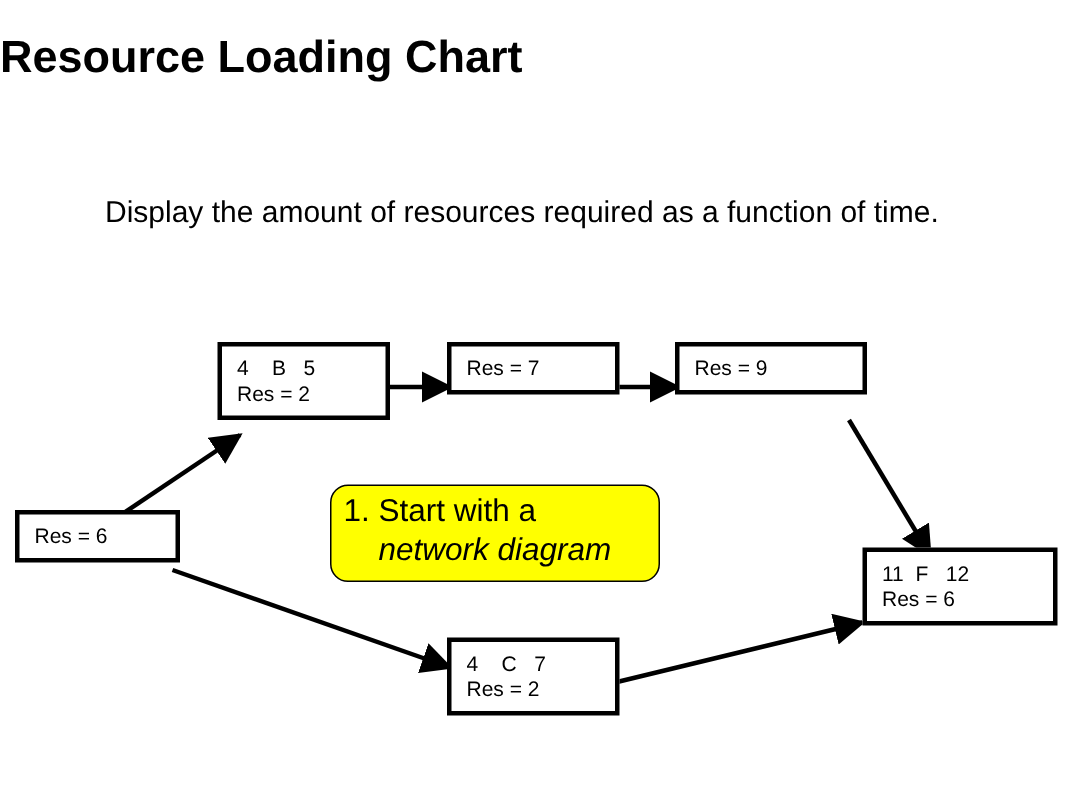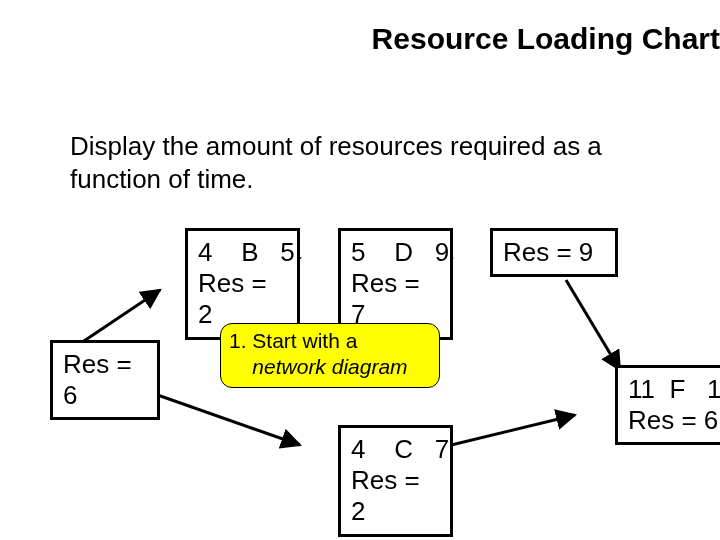--- a/index.html
+++ b/index.html
@@ -14,41 +14,40 @@
   .stage {
     position: relative;
     width: 720px;
     height: 540px;
   }
   .title {
     position: absolute;
     top: 22px;
     left: 0;
     width: 720px;
-    text-align: right;
+    text-align: left;
     font-size: 30px;
     font-weight: bold;
   }
   .subtitle {
     position: absolute;
     top: 130px;
     left: 70px;
     width: 600px;
-    font-size: 26px;
+    font-size: 20px;
     line-height: 1.25;
   }
   .node {
     position: absolute;
     border: 3px solid #000;
     background: #fff;
-    font-size: 26px;
+    font-size: 14px;
     line-height: 1.2;
     padding: 6px 10px 6px 10px;
     box-sizing: border-box;
-    margin-left: 40px;
   }
   .node .row1 {
     white-space: pre;
   }
   .callout {
     position: absolute;
     background: #ffff00;
     border: 1px solid #000;
     font-size: 21px;
     line-height: 1.25;
@@ -96,21 +95,20 @@
   <div class="node" style="left:10px; top:340px; width:110px;">
     <div>Res = 6</div>
   </div>
 
   <div class="node" style="left:145px; top:228px; width:115px;">
     <div class="row1">4    B   5</div>
     <div>Res = 2</div>
   </div>
 
   <div class="node" style="left:298px; top:228px; width:115px;">
-    <div class="row1">5    D   9</div>
     <div>Res = 7</div>
   </div>
 
   <div class="node" style="left:450px; top:228px; width:128px;">
     <div>Res = 9</div>
   </div>
 
   <div class="node" style="left:298px; top:425px; width:115px;">
     <div class="row1">4    C   7</div>
     <div>Res = 2</div>

